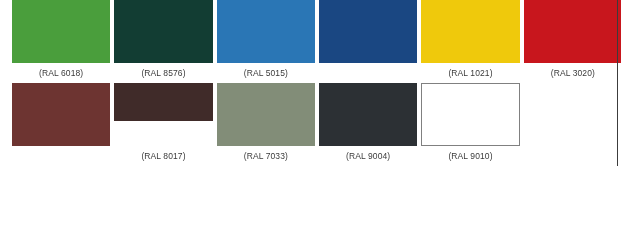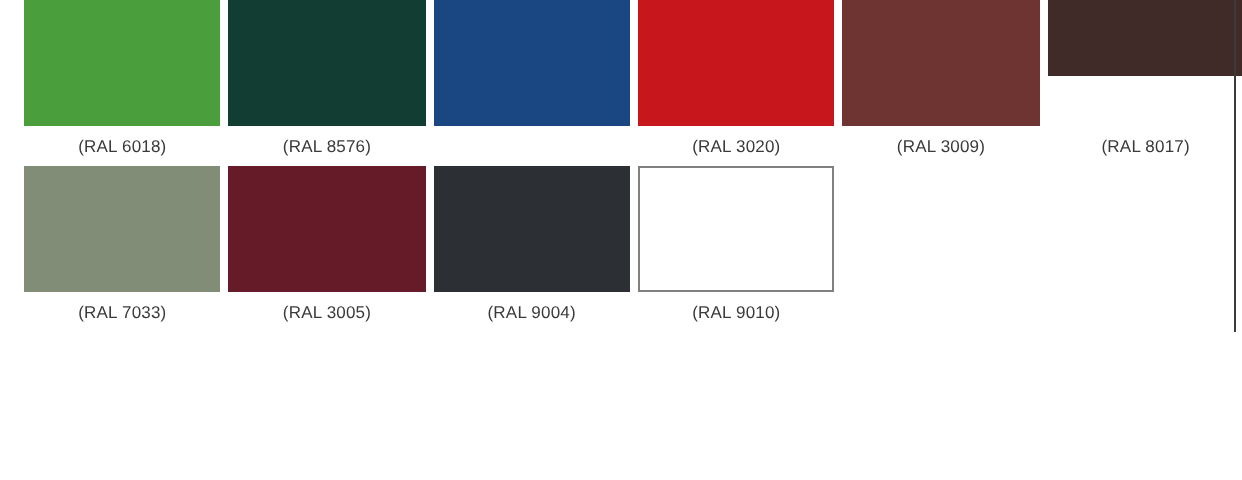--- a/index.html
+++ b/index.html
@@ -75,41 +75,44 @@
 <div id="swatch-grid">
     <div class="swatch-cell">
       <div class="swatch-chip" style="background: rgb(74, 158, 60);"></div>
       <span class="swatch-label" style="color: rgb(58, 58, 58);">(RAL 6018)</span>
     </div>
     <div class="swatch-cell">
       <div class="swatch-chip" style="background: rgb(18, 61, 51);"></div>
       <span class="swatch-label" style="color: rgb(58, 58, 58);">(RAL 8576)</span>
     </div>
     <div class="swatch-cell">
+      <div class="swatch-chip" style="background: rgb(42, 118, 181);"></div>
+      <span class="swatch-label" style="color: rgb(58, 58, 58);">(RAL 5015)</span>
+    </div>
+    <div class="swatch-cell">
       <div class="swatch-chip" style="background: rgb(26, 71, 130);"></div>
+    </div>
+    <div class="swatch-cell">
+      <div class="swatch-chip" style="background: rgb(239, 201, 12);"></div>
+      <span class="swatch-label" style="color: rgb(58, 58, 58);">(RAL 1021)</span>
     </div>
     <div class="swatch-cell">
       <div class="swatch-chip" style="background: rgb(200, 22, 29);"></div>
       <span class="swatch-label" style="color: rgb(58, 58, 58);">(RAL 3020)</span>
     </div>
     <div class="swatch-cell">
       <div class="swatch-chip" style="background: rgb(109, 52, 49);"></div>
-      <span class="swatch-label" style="color: rgb(58, 58, 58);">(RAL 3009)</span>
     </div>
     <div class="swatch-cell">
       <div class="swatch-chip" style="background: rgb(64, 43, 41);"></div>
       <span class="swatch-label" style="color: rgb(58, 58, 58); margin-top: 25px;">(RAL 8017)</span>
     </div>
     <div class="swatch-cell">
       <div class="swatch-chip" style="background: rgb(130, 141, 120);"></div>
       <span class="swatch-label" style="color: rgb(58, 58, 58);">(RAL 7033)</span>
-    </div>
-    <div class="swatch-cell">
-      <div class="swatch-chip" style="background: rgb(101, 28, 40);"></div>
-      <span class="swatch-label" style="color: rgb(58, 58, 58);">(RAL 3005)</span>
     </div>
     <div class="swatch-cell">
       <div class="swatch-chip" style="background: rgb(44, 48, 52);"></div>
       <span class="swatch-label" style="color: rgb(58, 58, 58);">(RAL 9004)</span>
     </div>
     <div class="swatch-cell">
       <div class="swatch-chip bordered" style="background: rgb(255, 255, 255); border-color: rgb(128, 128, 128);"></div>
       <span class="swatch-label" style="color: rgb(58, 58, 58);">(RAL 9010)</span>
     </div>
   </div>

